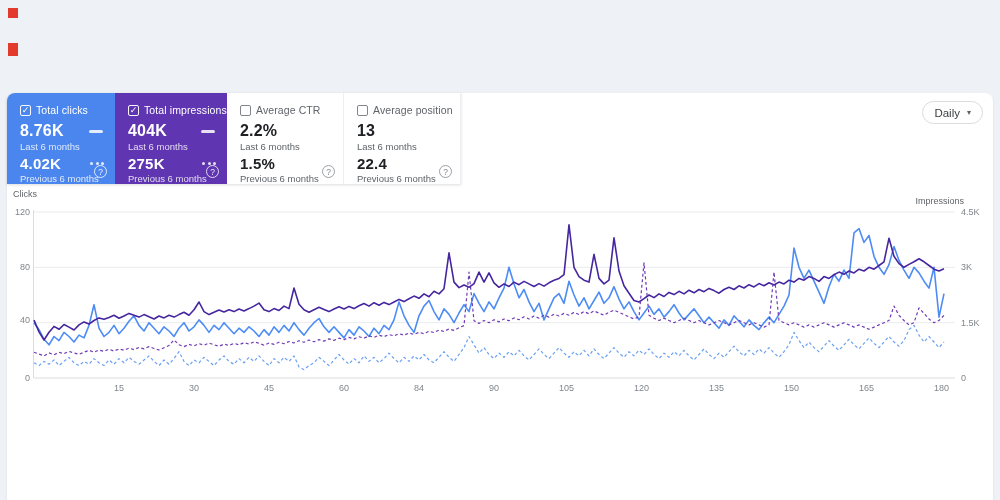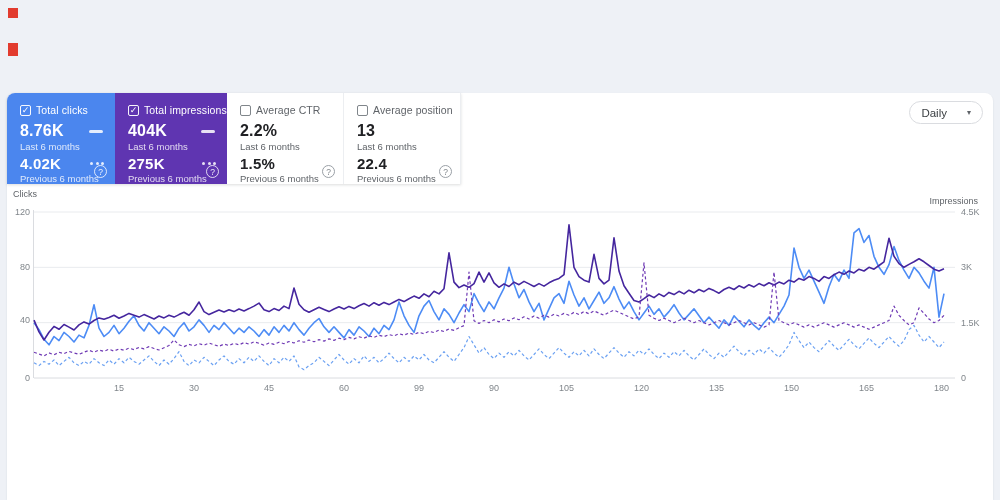--- a/index.html
+++ b/index.html
@@ -38,30 +38,30 @@
   .dash-ic { width:14px; height:3px; border-radius:2px; background:rgba(255,255,255,.85); margin-right:2px; }
   .dots-ic { display:flex; gap:2.5px; margin-right:1px; }
   .dots-ic i { width:3px; height:3px; border-radius:50%; background:rgba(255,255,255,.85); }
   .help { position:absolute; right:8px; bottom:6px; width:13px; height:13px; border-radius:50%;
           font-size:8.5px; display:flex; align-items:center; justify-content:center; cursor:pointer; }
   .blue .help, .purple .help { border:1px solid rgba(255,255,255,.8); color:rgba(255,255,255,.9); }
   .white .help { border:1px solid #9aa0a6; color:#80868b; }
 
   
   .daily-btn { position:absolute; top:8px; right:10px; height:23px; padding:0 11px;
-               display:flex; align-items:center; gap:20px; background:#fff;
+               display:flex; align-items:center; gap:7px; background:#fff;
                border:1px solid #dadce0; border-radius:13px; cursor:pointer;
                font-size:11.5px; color:#3c4043; }
   .caret { font-size:8px; color:#5f6368; }
 
   
   #chart-svg { position:absolute; left:0; top:0; width:1000px; height:500px; }
   .axis-title { position:absolute; font-size:9px; color:#5f6368; }
   #left-axis-title { left:13px; top:189px;text-align:center; }
-  #right-axis-title { right:22px; top:196px; text-align:right; }
+  #right-axis-title { right:36px; top:196px; text-align:right; }
   .tick { position:absolute; font-size:9px; color:#80868b; }
   .tick.ly { width:30px; text-align:right; left:0; }
   .tick.ry { left:961px; }
   .tick.xt { width:30px; text-align:right; top:383px; }
 </style>
 </head>
 <body>
 
 <div id="red-marker-1" class="red-marker"></div>
 <div id="red-marker-2" class="red-marker"></div>
@@ -176,21 +176,21 @@
     <span class="tick ly" style="top: 262.333px;">80</span>
     <span class="tick ly" style="top: 207px;">120</span>
     <span class="tick ry" style="top: 373px;">0</span>
     <span class="tick ry" style="top: 317.667px;">1.5K</span>
     <span class="tick ry" style="top: 262.333px;">3K</span>
     <span class="tick ry" style="top: 207px;">4.5K</span>
     <span class="tick xt" style="left: 94px;">15</span>
     <span class="tick xt" style="left: 169px;">30</span>
     <span class="tick xt" style="left: 244px;">45</span>
     <span class="tick xt" style="left: 319px;">60</span>
-    <span class="tick xt" style="left: 394px;">99</span>
+    <span class="tick xt" style="left: 394px;">84</span>
     <span class="tick xt" style="left: 469px;">90</span>
     <span class="tick xt" style="left: 544px;">105</span>
     <span class="tick xt" style="left: 619px;">120</span>
     <span class="tick xt" style="left: 694px;">135</span>
     <span class="tick xt" style="left: 769px;">150</span>
     <span class="tick xt" style="left: 844px;">165</span>
     <span class="tick xt" style="left: 919px;">180</span>
   </div>
 
 </body></html>

